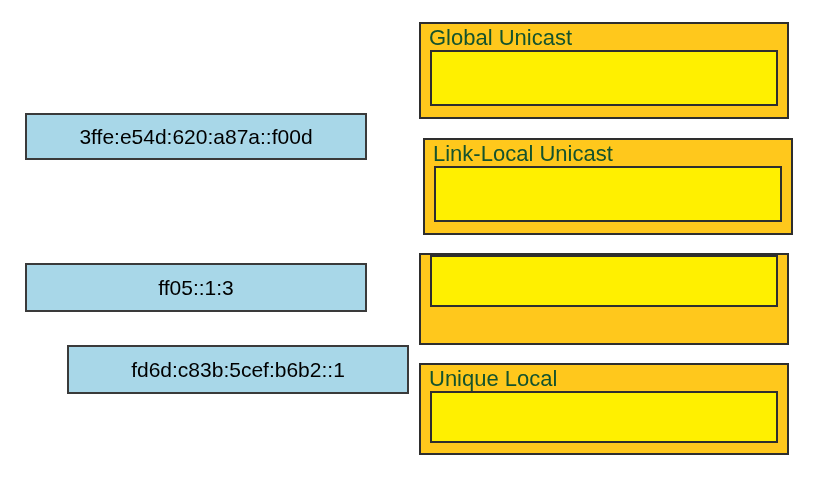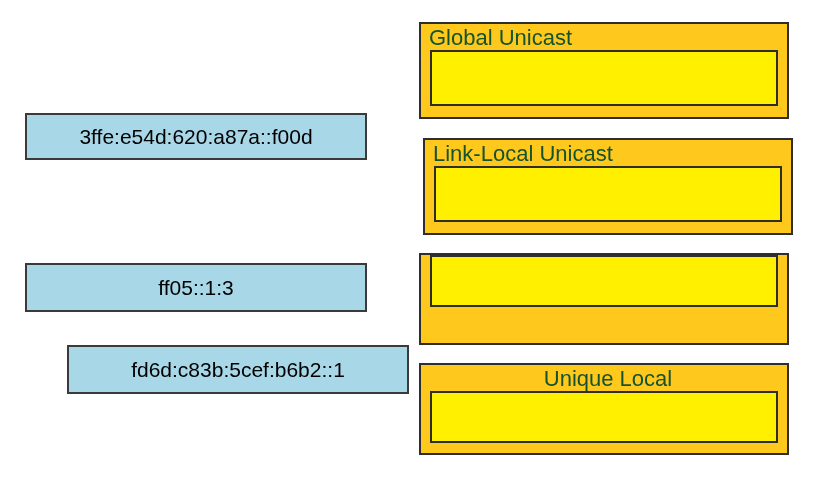--- a/index.html
+++ b/index.html
@@ -86,18 +86,18 @@
 
   <div class="category-box" style="left:423px; top:138px; width:370px; height:97px;">
     <span class="category-label">Link-Local Unicast</span>
     <div class="drop-zone" style="height:56px;"></div>
   </div>
 
   <div class="category-box" style="left:419px; top:253px; width:370px; height:92px;">
     <div class="drop-zone" style="height:52px;"></div>
   </div>
 
-  <div class="category-box" style="left:419px; top:363px; width:370px; height:92px;text-align:center;">
+  <div class="category-box" style="left:419px; top:363px; width:370px; height:92px;">
     <span class="category-label">Unique Local</span>
     <div class="drop-zone" style="height:52px;"></div>
   </div>
 
 </div>
 
 </body></html>

